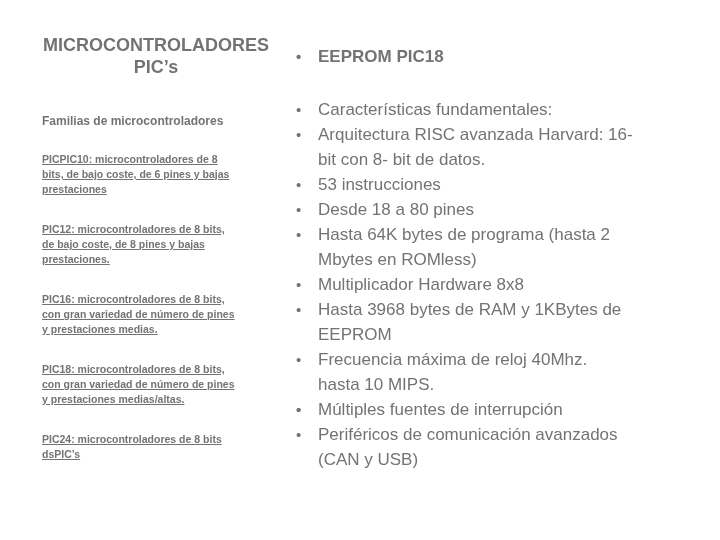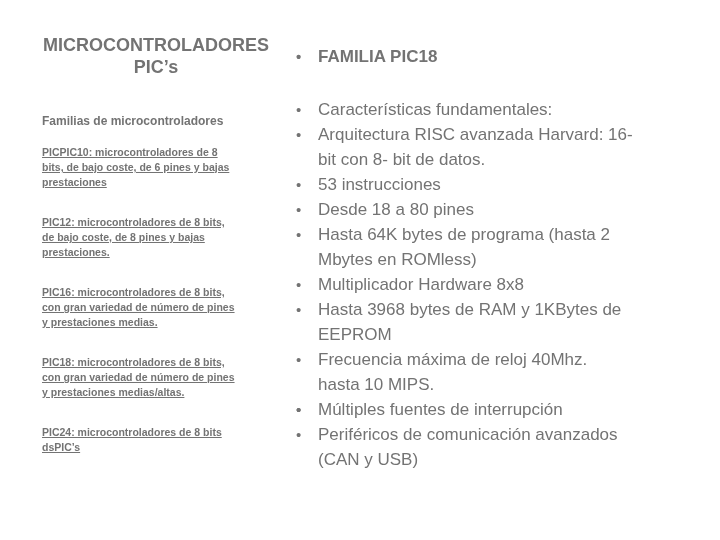--- a/index.html
+++ b/index.html
@@ -30,21 +30,21 @@
   .left-col {
     position: absolute;
     left: 42px;
     top: 110px;
     width: 252px;
   }
   .left-heading {
     font-size: 12px;
     font-weight: bold;
     line-height: 15px;
-    margin: 4px 0 16px 0;
+    margin: 4px 0 23px 0;
   }
   .family-paragraph {
     font-size: 10.5px;
     font-weight: bold;
     line-height: 15px;
     margin: 0 0 25px 0;
     white-space: pre-line;
     text-decoration: underline;
   }
   .right-col {
@@ -102,21 +102,21 @@
 con gran variedad de número de pines
 y prestaciones medias/altas.</p>
     <p class="family-paragraph">PIC24: microcontroladores de 8 bits
 dsPIC’s</p>
   </div>
 
   <div class="right-col">
 
     <div class="bullet-row right-title">
       <span class="dot">•</span>
-      <span class="bullet-text">FAMILIA PIC18</span>
+      <span class="bullet-text">EEPROM PIC18</span>
     </div>
 
     <ul class="bullet-list">
       <li class="bullet-row">
         <span class="dot">•</span>
         <span class="bullet-text">Características fundamentales:</span>
       </li>
       <li class="bullet-row">
         <span class="dot">•</span>
         <span class="bullet-text">Arquitectura RISC avanzada Harvard: 16-

